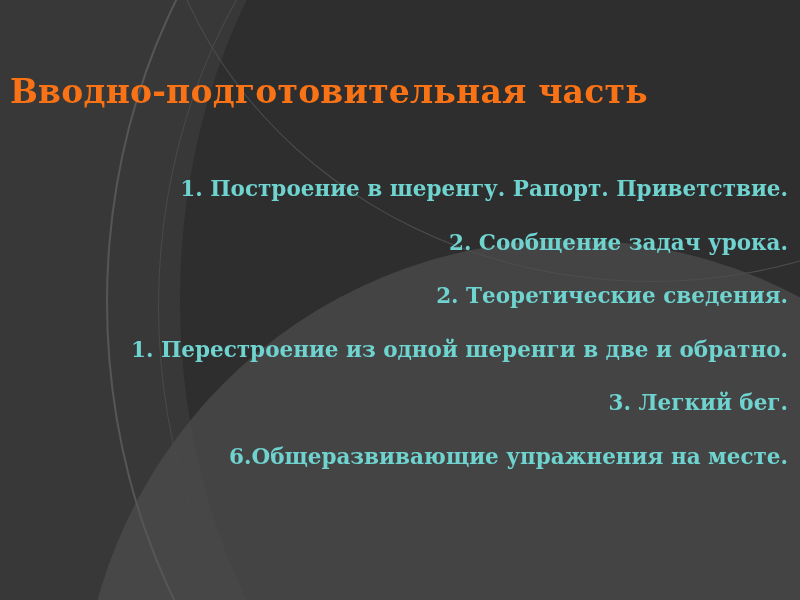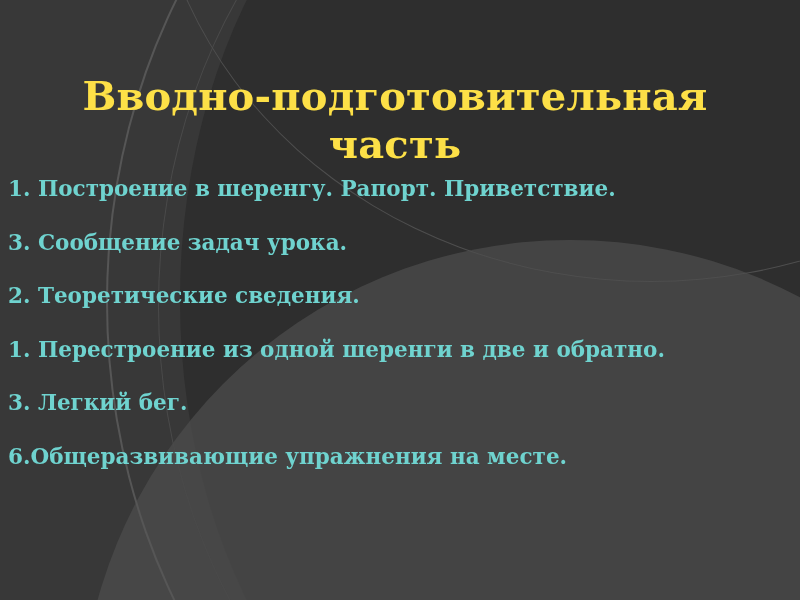--- a/index.html
+++ b/index.html
@@ -97,47 +97,47 @@
     position: absolute;
     inset: 0;
     padding: 0;
   }
 
   .slide-title {
     position: absolute;
     left: 10px;
     top: 72px;
     width: 770px;
-    color: #fde047;
+    color: #f97316;
     font-family: "DejaVu Serif", "Liberation Serif", serif;
     font-weight: bold;
-    font-size: 40px;
+    font-size: 33px;
     letter-spacing: 0.2px;
     line-height: 1.2;
-    text-align: center;
   }
 
   .body-list {
     position: absolute;
     left: 8px;
     top: 178px;
     width: 780px;
     margin: 0;
     padding: 0;
     list-style: none;
   }
 
   .body-list li {
     color: #6fd3cf;
     font-family: "DejaVu Serif", "Liberation Serif", serif;
     font-weight: bold;
     font-size: 21.5px;
     line-height: 1.0;
     margin: 0 0 32px 0;
     white-space: nowrap;
+    text-align: right;
   }
 
   .body-list li:last-child {
     margin-bottom: 8px;
   }
 </style>
 </head>
 <body>
 
 <div id="slide">
@@ -150,21 +150,21 @@
     <div class="arc-thin"></div>
     <div class="arc-edge-top"></div>
   </div>
 
   <div class="content">
 
     <div class="slide-title">Вводно-подготовительная часть</div>
 
     <ul class="body-list">
       <li>1. Построение в шеренгу. Рапорт. Приветствие.</li>
-      <li>3. Сообщение задач урока.</li>
+      <li>2. Сообщение задач урока.</li>
       <li>2. Теоретические сведения.</li>
       <li>1. Перестроение из одной шеренги в две и обратно.</li>
       <li>3. Легкий бег.</li>
       <li>6.Общеразвивающие упражнения на месте.</li>
     </ul>
 
   </div>
 </div>
 
 </body></html>

